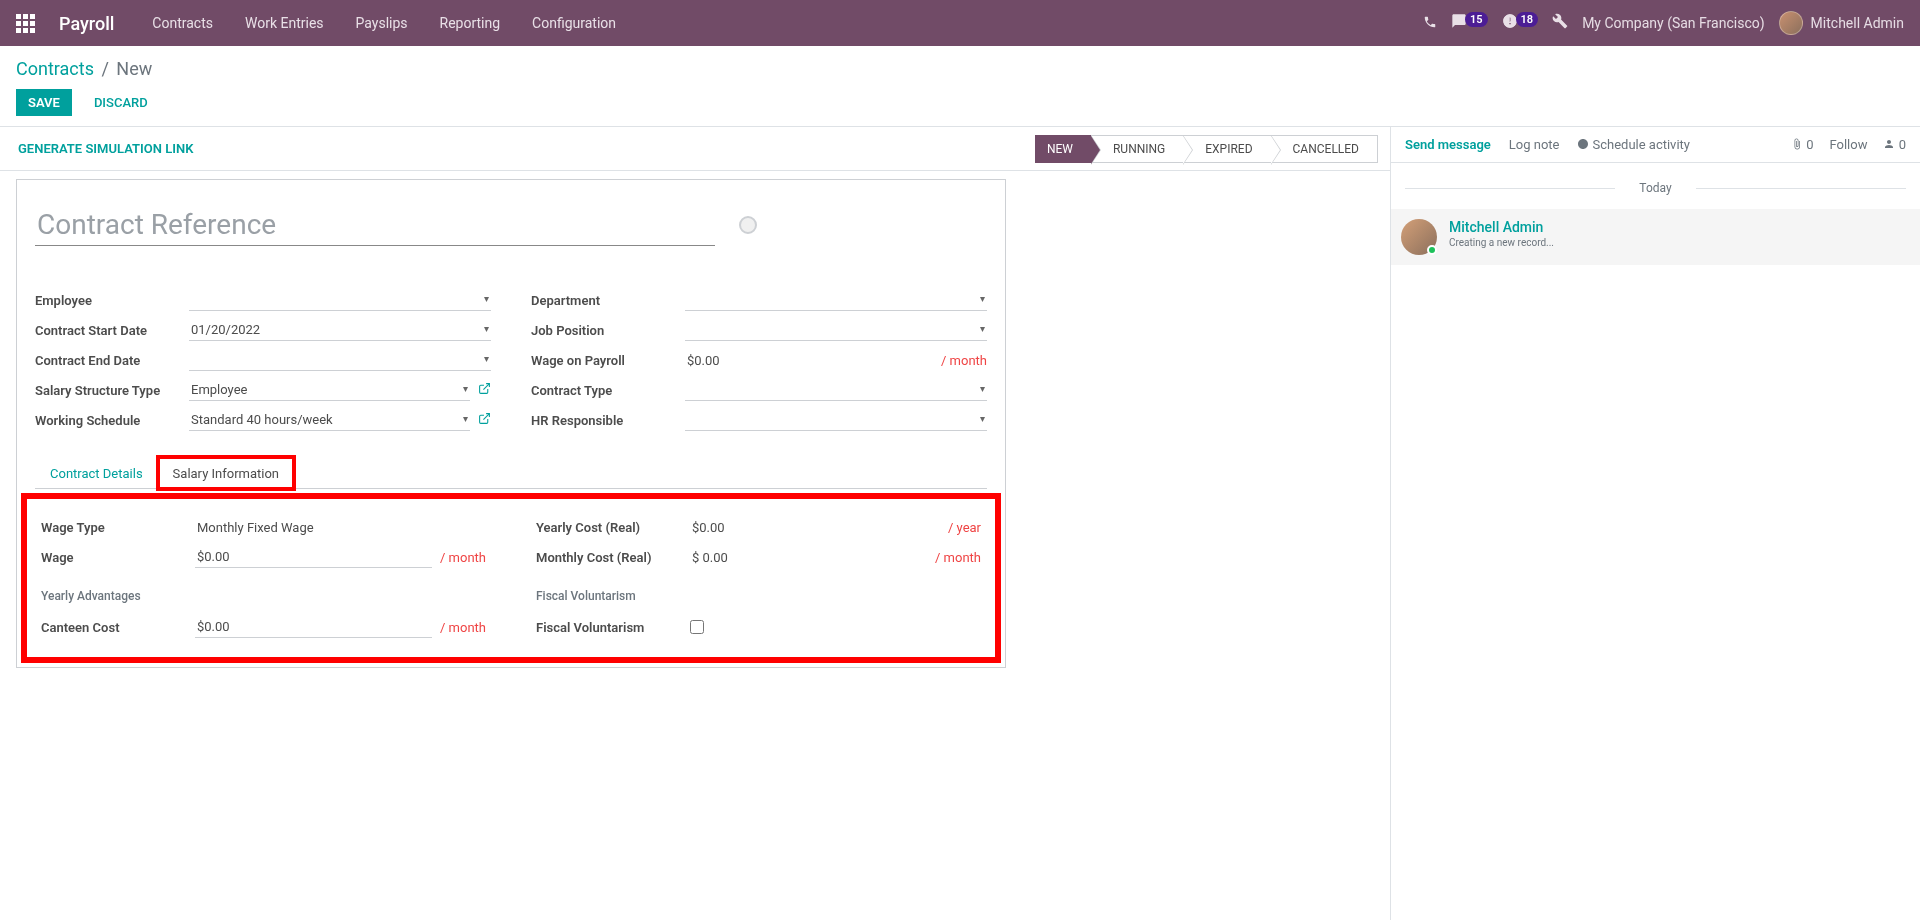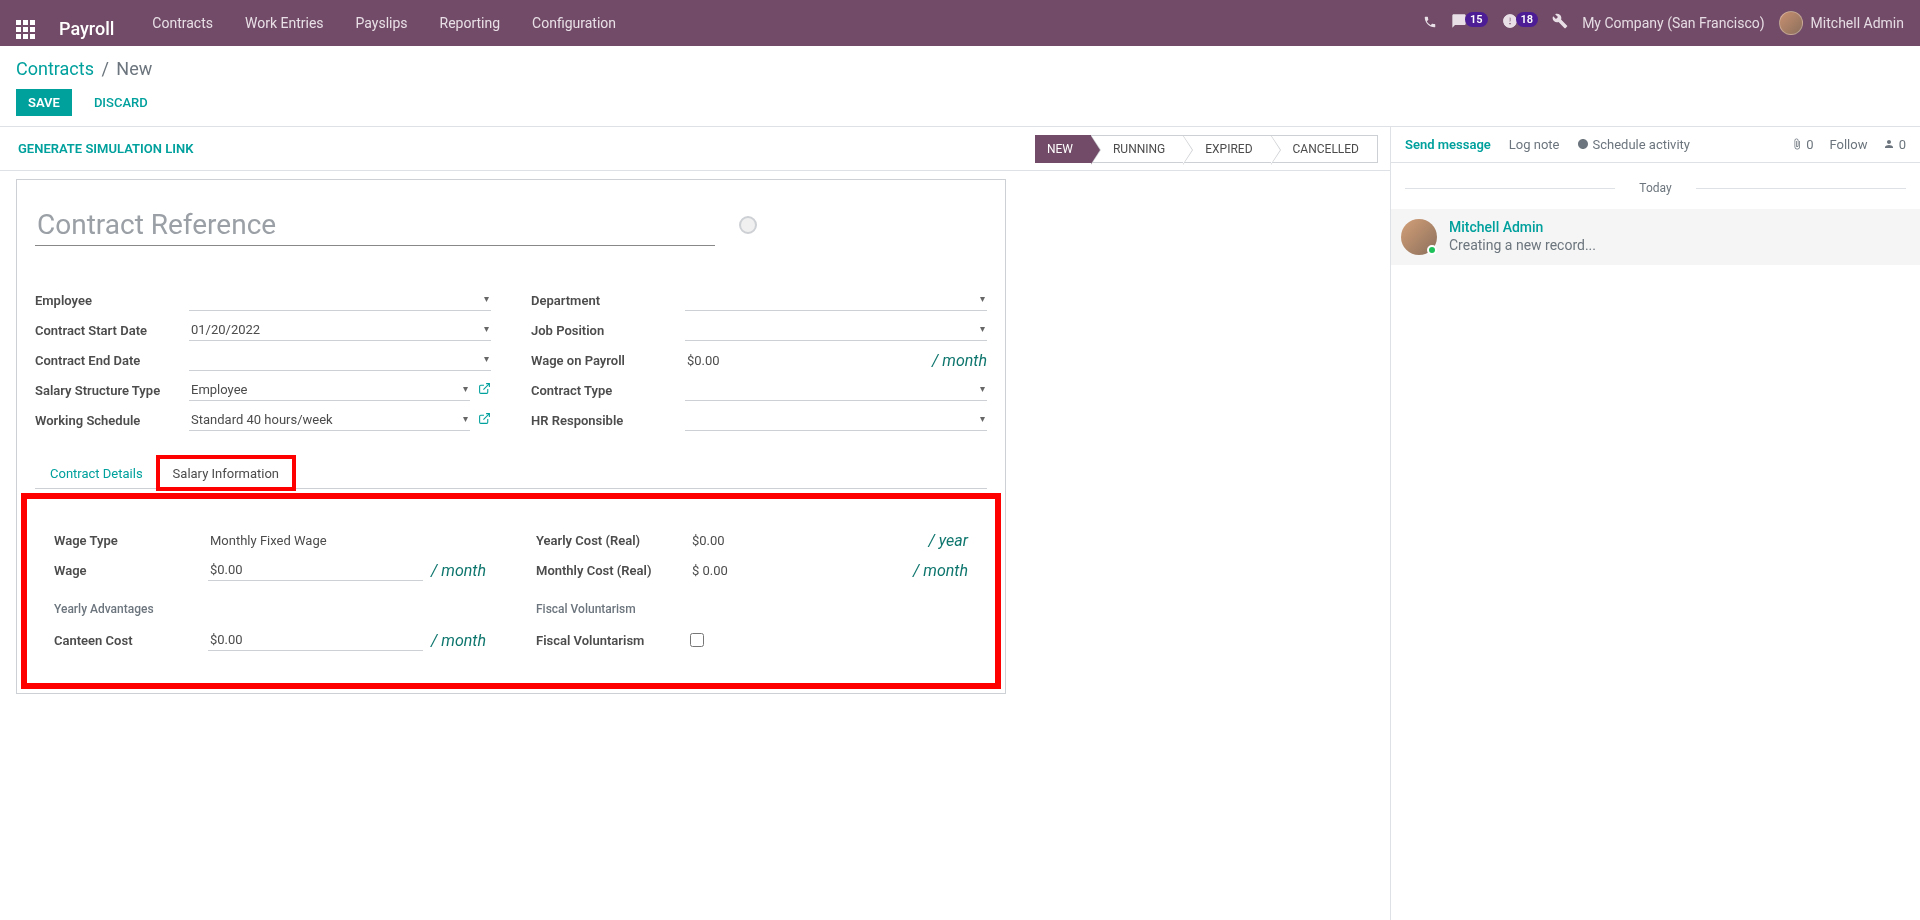--- a/index.html
+++ b/index.html
@@ -1,20 +1,20 @@
 <!DOCTYPE html>
 <html><head>
 <meta charset="utf-8">
 <style>
 * { margin: 0; padding: 0; box-sizing: border-box; font-family: -apple-system, BlinkMacSystemFont, "Segoe UI", Roboto, Helvetica, Arial, sans-serif; }
 body { background: #fff; width: 1920px; height: 920px; overflow: hidden; font-size: 13px; color: #4c4c4c; }
 
 
 .navbar { background: #714b67; height: 46px; display: flex; align-items: center; padding: 0 16px; color: #fff; }
-.navbar-left { display: flex; align-items: flex-end; gap: 24px; }
+.navbar-left { display: flex; align-items: center; gap: 24px; }
 .apps-icon { display: grid; grid-template-columns: repeat(3, 5px); grid-template-rows: repeat(3, 5px); gap: 2px; cursor: pointer; }
 .apps-icon span { background: #fff; width: 5px; height: 5px; }
 .brand { font-size: 18px; font-weight: 500; color: #fff; }
 .nav-menu { display: flex; gap: 4px; }
 .nav-menu-item { color: #e9e0e7; padding: 8px 14px; font-size: 14px; cursor: pointer; border-radius: 3px; }
 .navbar-right { margin-left: auto; display: flex; align-items: center; gap: 14px; }
 .nav-icon { color: #e9e0e7; font-size: 16px; cursor: pointer; position: relative; }
 .badge { background: #4c1d95; color: #fff; font-size: 11px; padding: 1px 5px; border-radius: 8px; margin-left: -2px; position: relative; top: -6px; font-weight: 600; }
 .company { color: #e6dce4; font-size: 14px; }
 .user { display: flex; align-items: center; gap: 8px; color: #e6dce4; font-size: 14px; }
@@ -56,30 +56,30 @@
 
 .form-columns { display: flex; gap: 40px; margin-bottom: 20px; }
 .form-col { flex: 1; }
 .form-row { display: flex; align-items: center; min-height: 28px; margin-bottom: 2px; }
 .form-label { width: 154px; flex-shrink: 0; font-weight: 600; color: #4c4c4c; font-size: 13px; }
 .form-field { flex: 1; display: flex; align-items: center; }
 .field-input { border: none; border-bottom: 1px solid #cdd0d4; width: 100%; padding: 3px 2px; font-size: 13px; color: #4c4c4c; outline: none; background: transparent; }
 .field-select { position: relative; width: 100%; }
 .caret { color: #666; font-size: 10px; margin-left: 4px; cursor: pointer; position: absolute; right: 2px; top: 4px; }
 .ext-link { color: #00a09d; margin-left: 8px; cursor: pointer; font-size: 13px; flex-shrink: 0; }
-.suffix { color: #0f766e; margin-left: 8px; font-size: 16px; white-space: nowrap; flex-shrink: 0; font-style: italic; }
+.suffix { color: #ef4444; margin-left: 8px; font-size: 13px; white-space: nowrap; flex-shrink: 0; }
 .static-val { color: #4c4c4c; font-size: 13px; padding: 3px 2px; }
 
 
 .tabs { border-bottom: 1px solid #cdd0d4; display: flex; margin-bottom: 18px; }
 .tab { padding: 8px 14px; border: 1px solid transparent; border-bottom: none; color: #00a09d; font-size: 13px; cursor: pointer; position: relative; top: 1px; }
 .tab.active { border-color: #cdd0d4; background: #fff; color: #4c4c4c; }
 
 .tab.active.highlight-tab { outline: 4px solid #ff0000; outline-offset: -2px; }
-.tab-body-highlight { border: 6px solid #ff0000; padding: 27px; margin: -14px; }
+.tab-body-highlight { border: 6px solid #ff0000; padding: 14px; margin: -14px; }
 
 .section-label { color: #6c757d; font-size: 12px; margin-top: 18px; margin-bottom: 10px; font-weight: 500; }
 .readonly-left .form-label { width: 154px; }
 .wage-input { border: none; border-bottom: 1px solid #cdd0d4; padding: 3px 2px; font-size: 13px; color: #4c4c4c; outline: none; background: transparent; flex: 1; }
 .num-input { border: none; border-bottom: 1px solid #cdd0d4; padding: 3px 2px; font-size: 13px; color: #4c4c4c; outline: none; background: transparent; flex: 1; }
 .checkbox { width: 14px; height: 14px; }
 
 .salary-form-columns { display: flex; gap: 50px; }
 .salary-form-columns .form-col { flex: 1; }
 .salary-form-columns .form-field-currency { flex: 1; display: flex; align-items: center; }
@@ -91,21 +91,21 @@
 .chatter-right { margin-left: auto; display: flex; gap: 16px; align-items: center; color: #6c757d; font-size: 13px; }
 .chatter-body { padding: 18px 14px; }
 .today-sep { text-align: center; color: #6c757d; font-size: 12px; position: relative; margin-bottom: 14px; }
 .today-sep::before, .today-sep::after { content: ''; position: absolute; top: 50%; width: 42%; height: 1px; background: #dee2e6; }
 .today-sep::before { left: 0; }
 .today-sep::after { right: 0; }
 .msg { display: flex; gap: 12px; align-items: flex-start; background: #f5f5f5; padding: 10px; margin: 0 -14px; }
 .msg-avatar { width: 36px; height: 36px; border-radius: 50%; background: linear-gradient(135deg, #d4a078, #8b6f5c); position: relative; }
 .msg-avatar .dot { position: absolute; bottom: 0; right: 0; width: 10px; height: 10px; background: #1cc15a; border-radius: 50%; border: 2px solid #fff; }
 .msg-author { color: #00a09d; font-weight: 500; font-size: 14px; }
-.msg-text { color: #6c757d; font-size: 14px; margin-top: 2px; }
+.msg-text { color: #6c757d; font-size: 10px; margin-top: 2px; }
 
 
 .form-area::-webkit-scrollbar { width: 14px; }
 .form-area::-webkit-scrollbar-track { background: #f1f1f1; }
 .form-area::-webkit-scrollbar-thumb { background: #c1c1c1; }
 </style>
 </head>
 <body>
 
 <div class="navbar">

